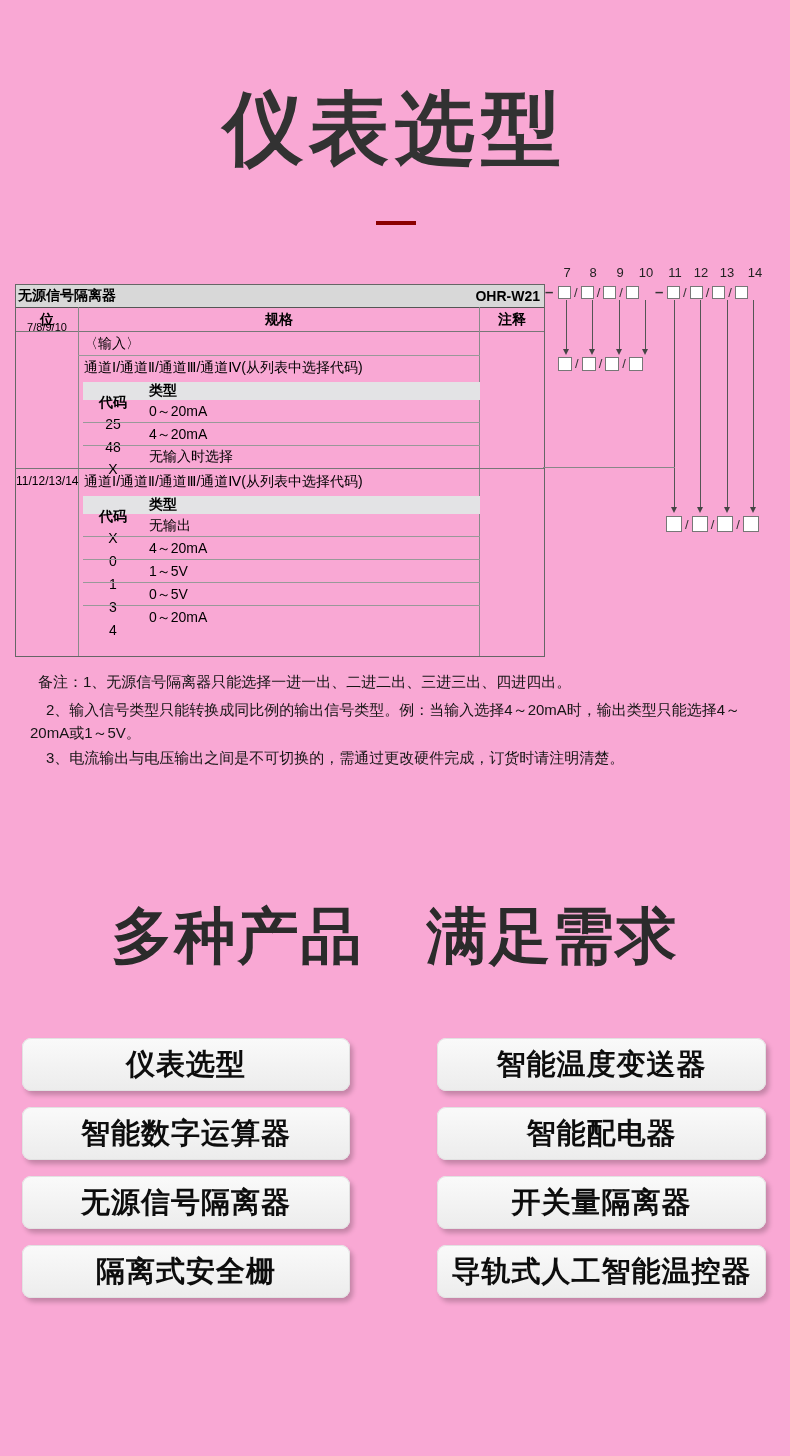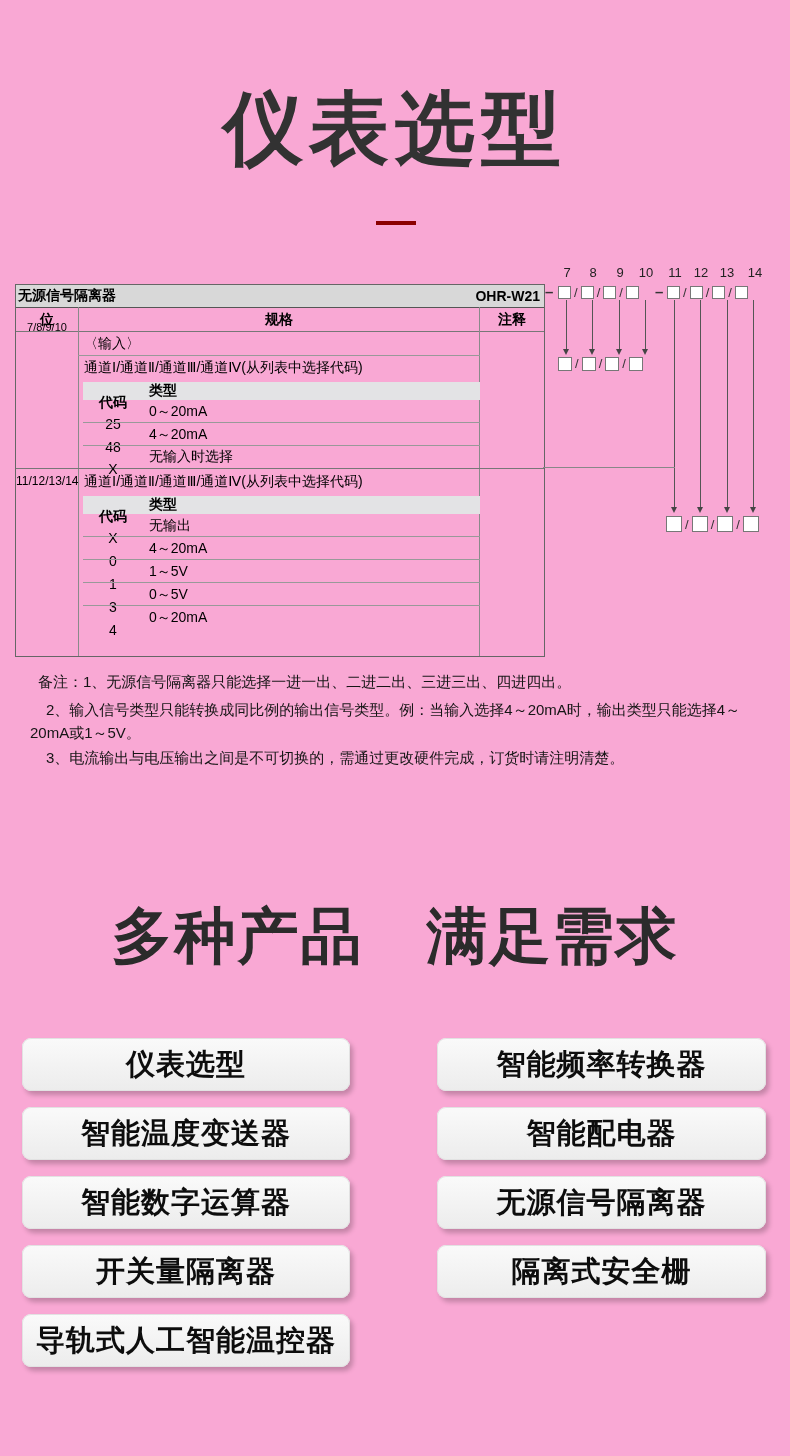--- a/index.html
+++ b/index.html
@@ -228,23 +228,22 @@
   <div class="extline"></div>
 
   <p class="note n1">备注：1、无源信号隔离器只能选择一进一出、二进二出、三进三出、四进四出。</p>
   <p class="note n2">2、输入信号类型只能转换成同比例的输出信号类型。例：当输入选择4～20mA时，输出类型只能选择4～20mA或1～5V。</p>
   <p class="note n3">3、电流输出与电压输出之间是不可切换的，需通过更改硬件完成，订货时请注明清楚。</p>
 
   <h2 class="h2">多种产品　满足需求</h2>
 
   <div class="product-grid">
     <div class="pbtn">仪表选型</div>
-    <div class="pbtn">智能频率转换器</div>
     <div class="pbtn">智能温度变送器</div>
+    <div class="pbtn">智能数字运算器</div>
     <div class="pbtn">智能配电器</div>
-    <div class="pbtn">智能数字运算器</div>
     <div class="pbtn">无源信号隔离器</div>
     <div class="pbtn">开关量隔离器</div>
     <div class="pbtn">隔离式安全栅</div>
     <div class="pbtn">导轨式人工智能温控器</div>
   </div>
 
 </div>
 
 </body></html>

